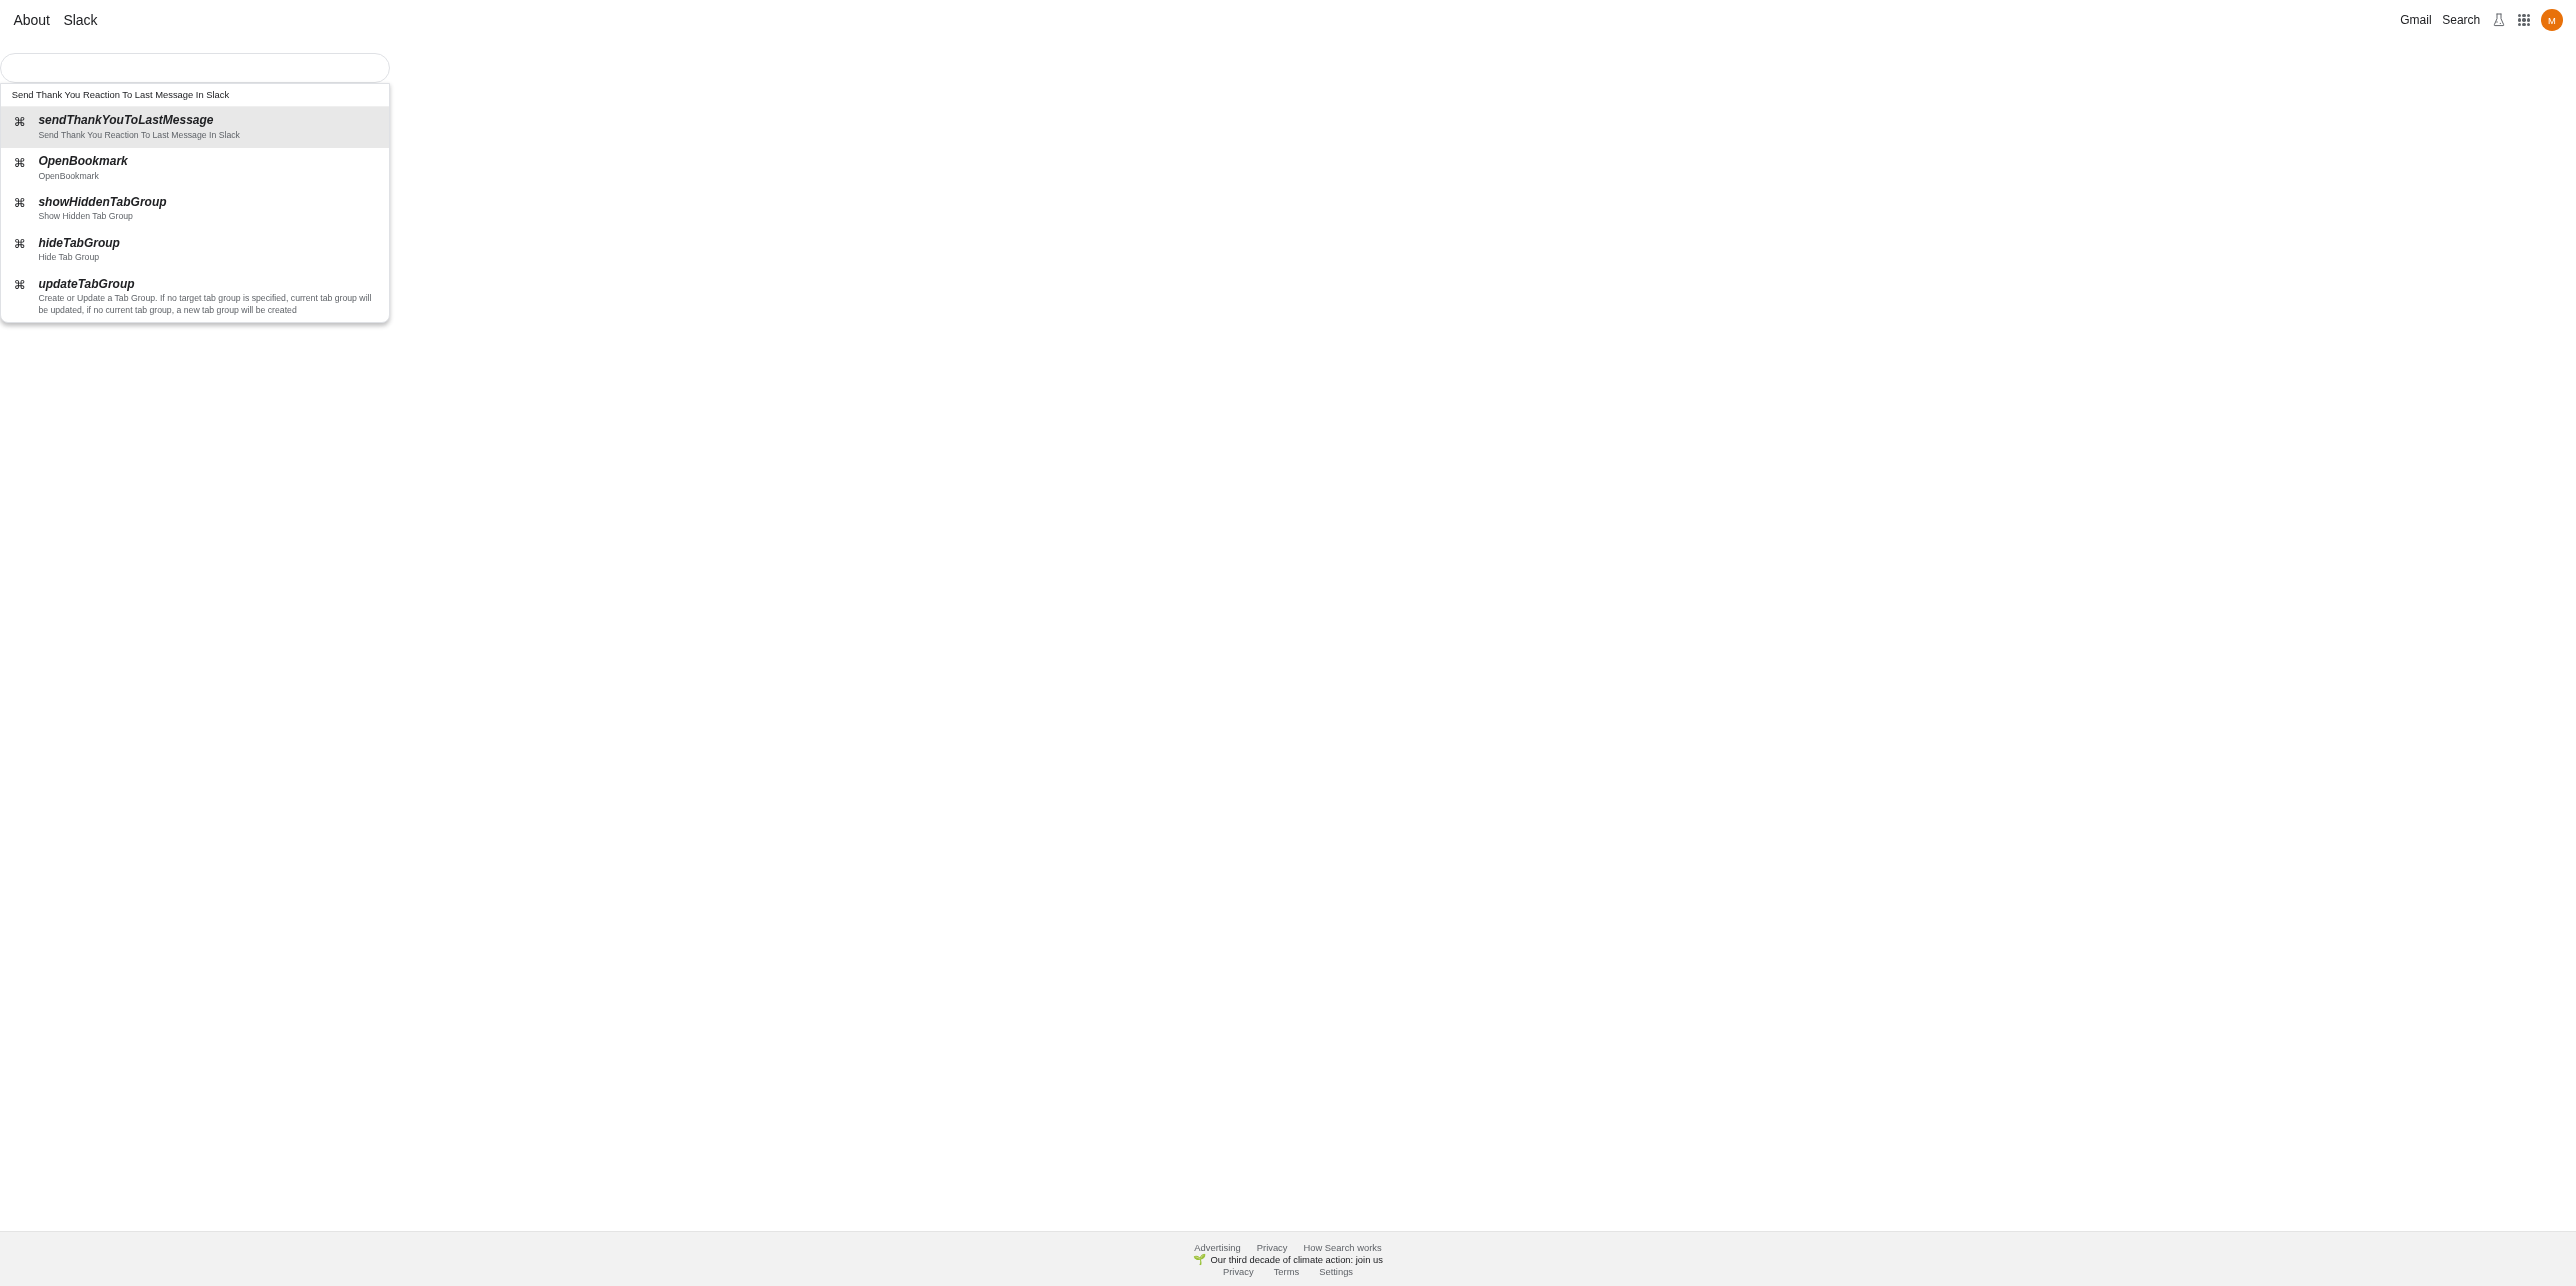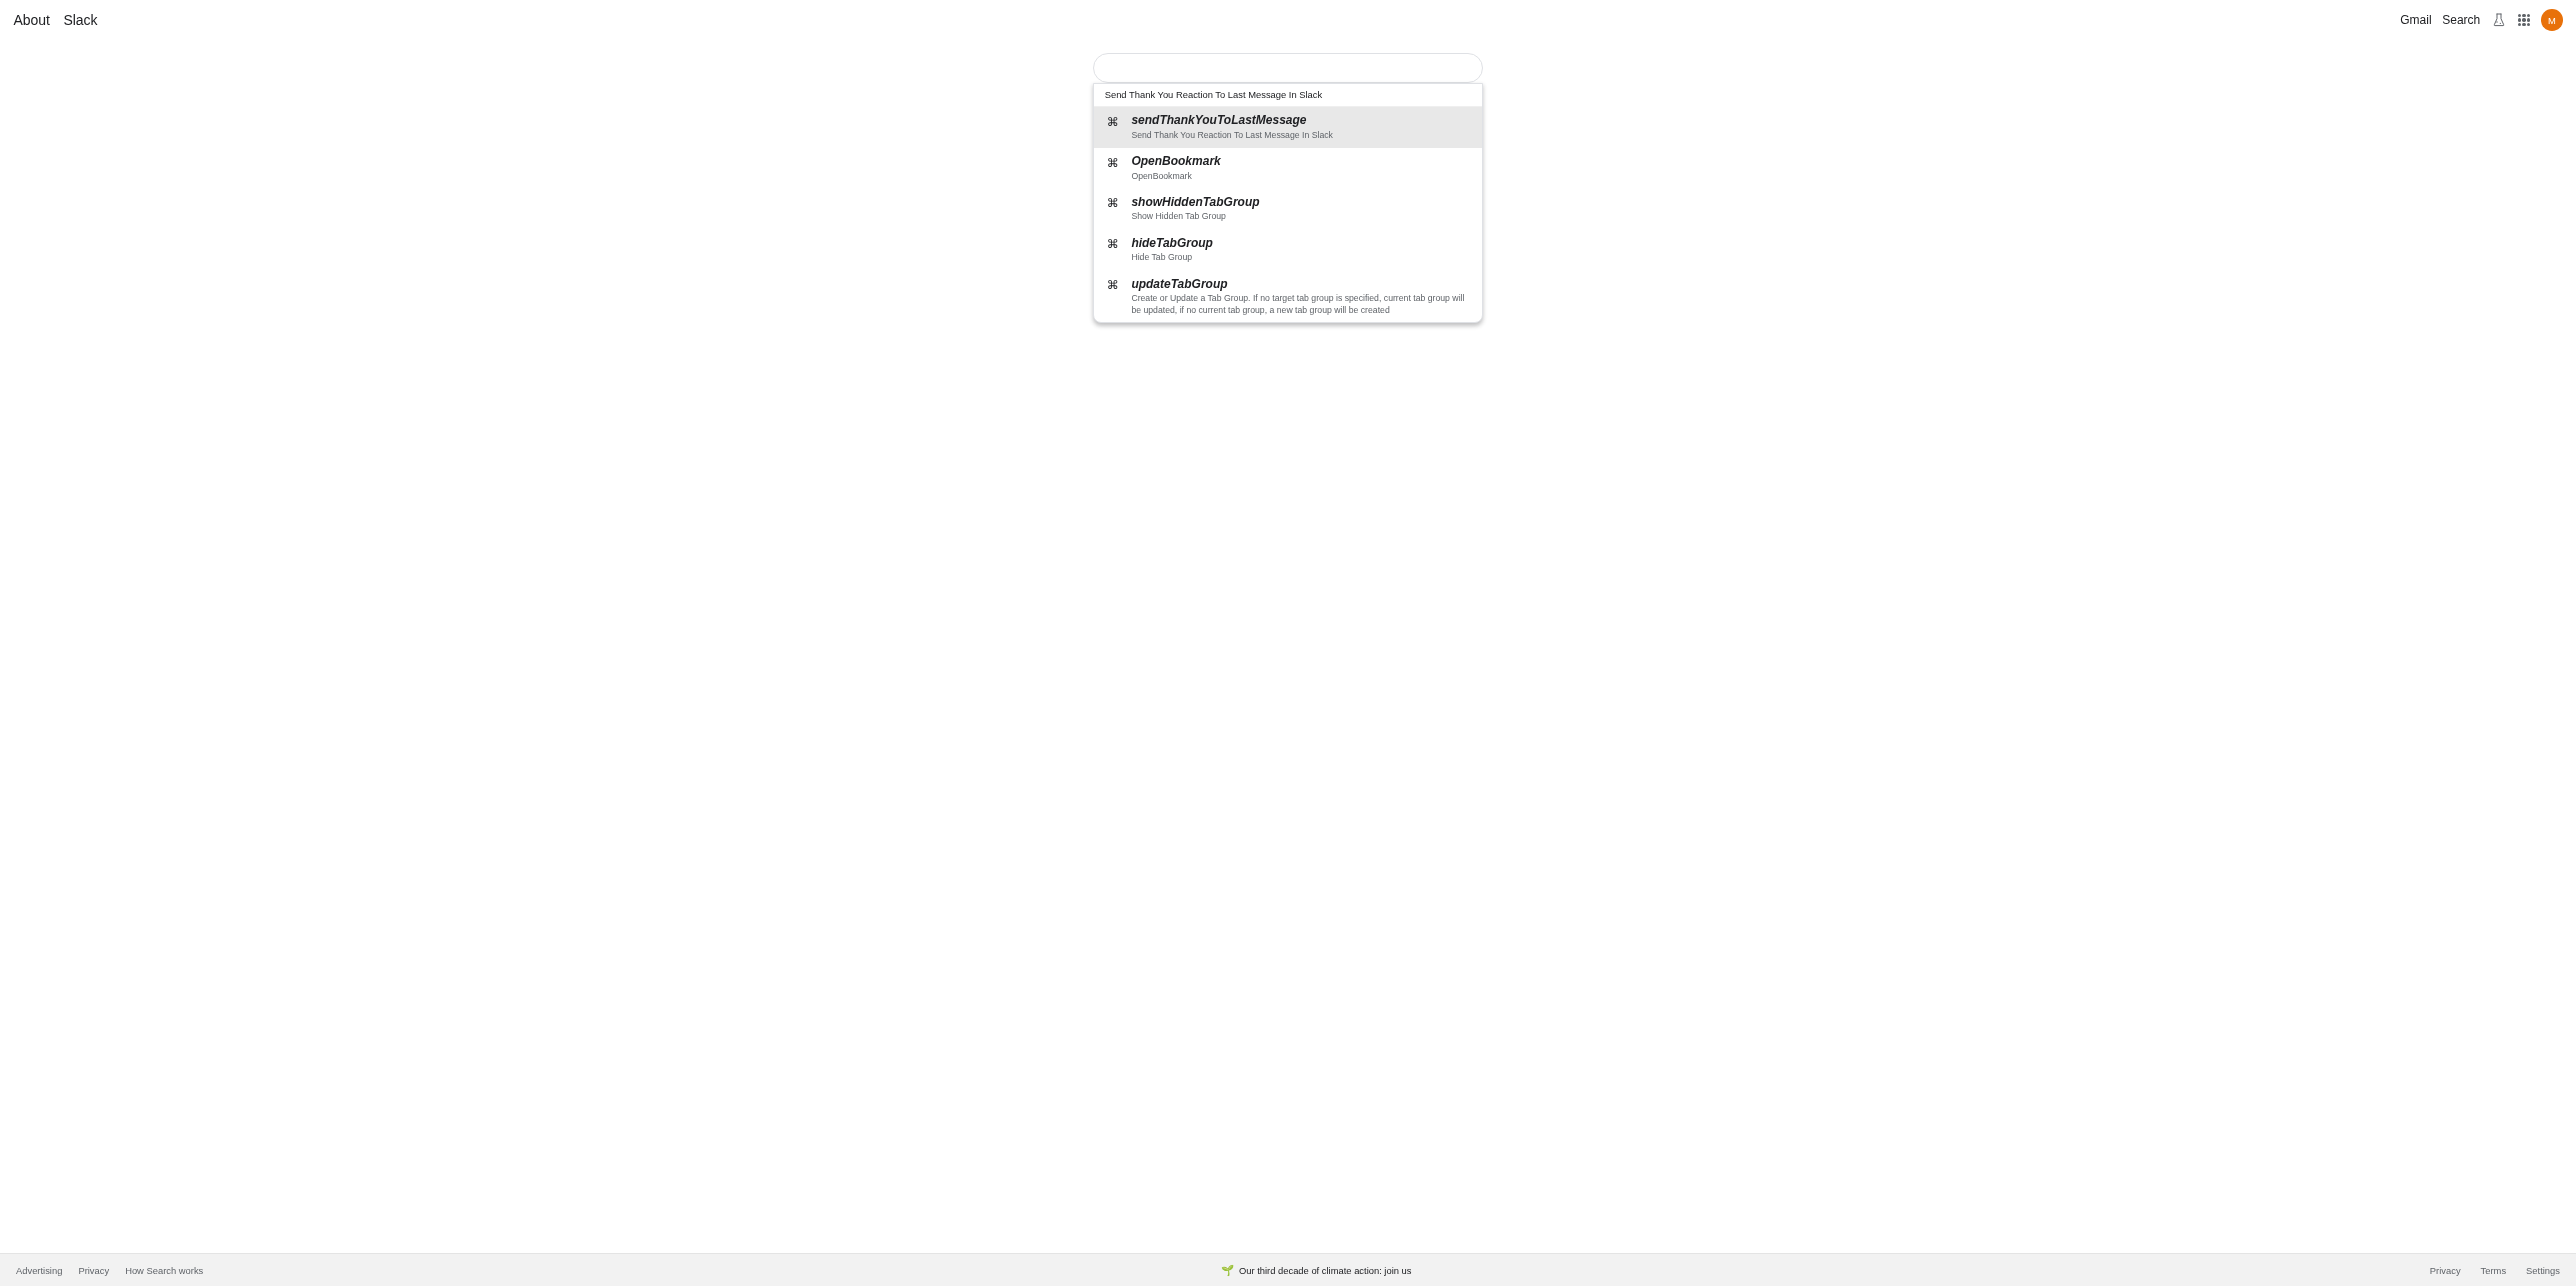--- a/index.html
+++ b/index.html
@@ -85,21 +85,20 @@
       justify-content: center;
       font-size: 9.4px;
       font-weight: 500;
       cursor: pointer;
     }
 
     
     .main {
       display: flex;
       flex-direction: column;
-      align-items: center;
       padding-top: 13.4px;
     }
 
     
     .search-container {
       width: 390px;
       position: relative;
     }
 
     .search-input-wrapper {
@@ -184,21 +183,22 @@
     .footer {
       position: fixed;
       bottom: 0;
       left: 0;
       right: 0;
       background: #f2f2f2;
       border-top: 0.7px solid #e4e4e4;
       padding: 9.4px 16px;
       display: flex;
       align-items: center;
-      justify-content: space-between;
+      justify-content: flex-start;
+      flex-direction: column;
     }
 
     .footer-left {
       display: flex;
       gap: 16px;
     }
 
     .footer-center {
       display: flex;
       align-items: center;

